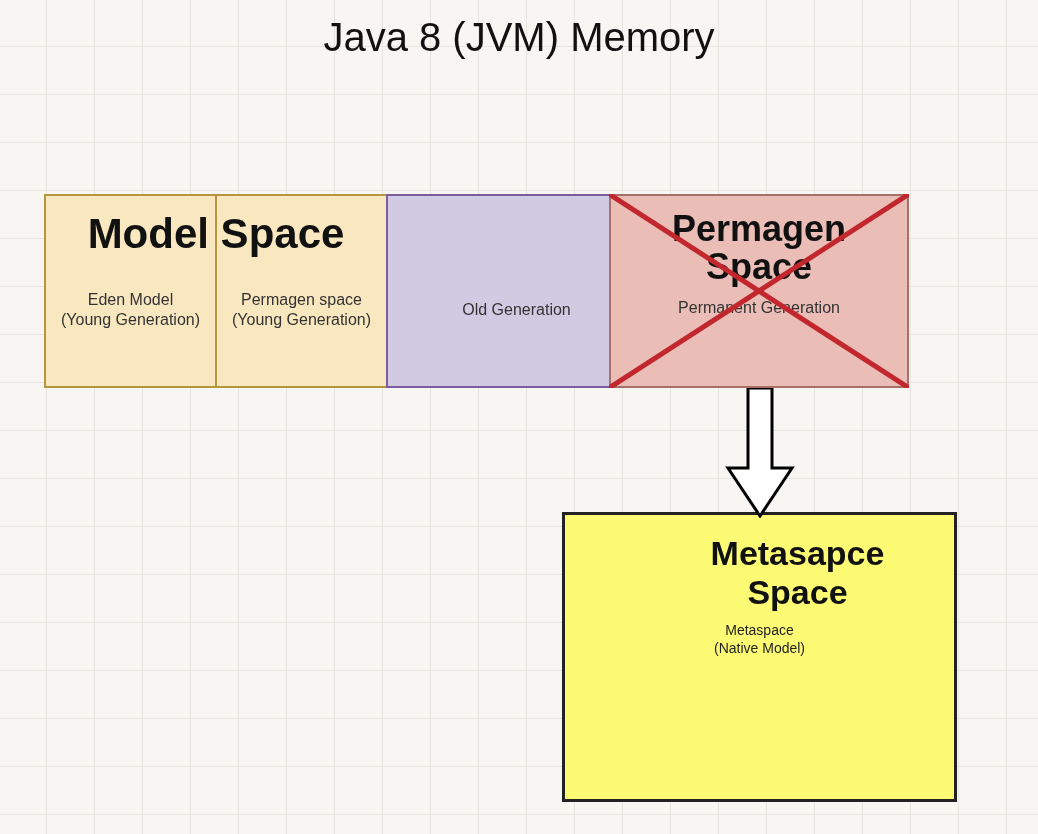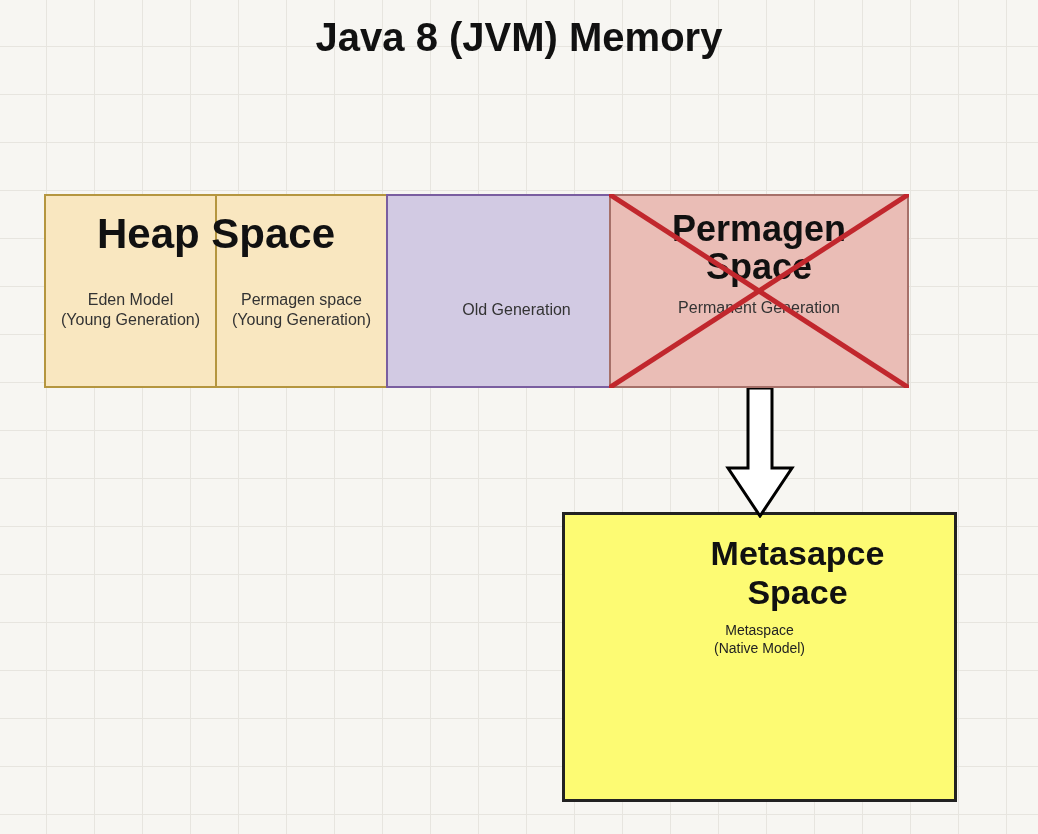--- a/index.html
+++ b/index.html
@@ -17,21 +17,21 @@
       linear-gradient(#e7e5df 1px,transparent 1px),
       linear-gradient(90deg,#e7e5df 1px,transparent 1px);
     background-size:48px 48px;
     background-position:-2px -2px;
   }
   .title{
     position:absolute;
     top:14px;left:0;width:100%;
     text-align:center;
     font-size:40px;
-    font-weight:bold;
+    font-weight:normal;
     line-height:1.15;
     color:#111;
   }
   .box{
     position:absolute;
     box-sizing:border-box;
     text-align:center;
   }
   
   .eden{
@@ -132,21 +132,21 @@
 
 <div class="title">
   <span>Java 8 (JVM) Memory</span><br>
 </div>
 
 <div class="box eden"></div>
 <div class="box survivor"></div>
 <div class="box oldgen"></div>
 <div class="box permgen"></div>
 
-<div class="heap-title">Heap Space</div>
+<div class="heap-title">Model Space</div>
 
 <div class="sublabel eden-sub">
   <span>Eden Model</span><br>
   <span>(Young Generation)</span>
 </div>
 <div class="sublabel surv-sub">
   <span>Permagen space</span><br>
   <span>(Young Generation)</span>
 </div>
 <div class="sublabel old-sub">Old Generation</div>

